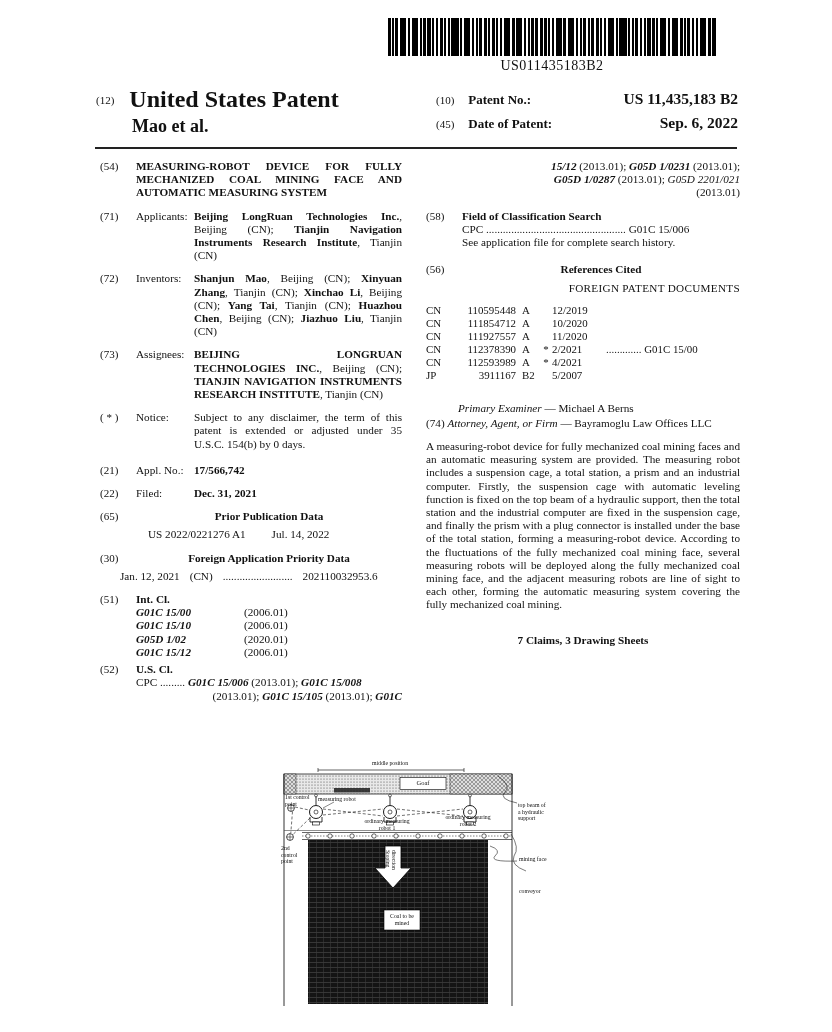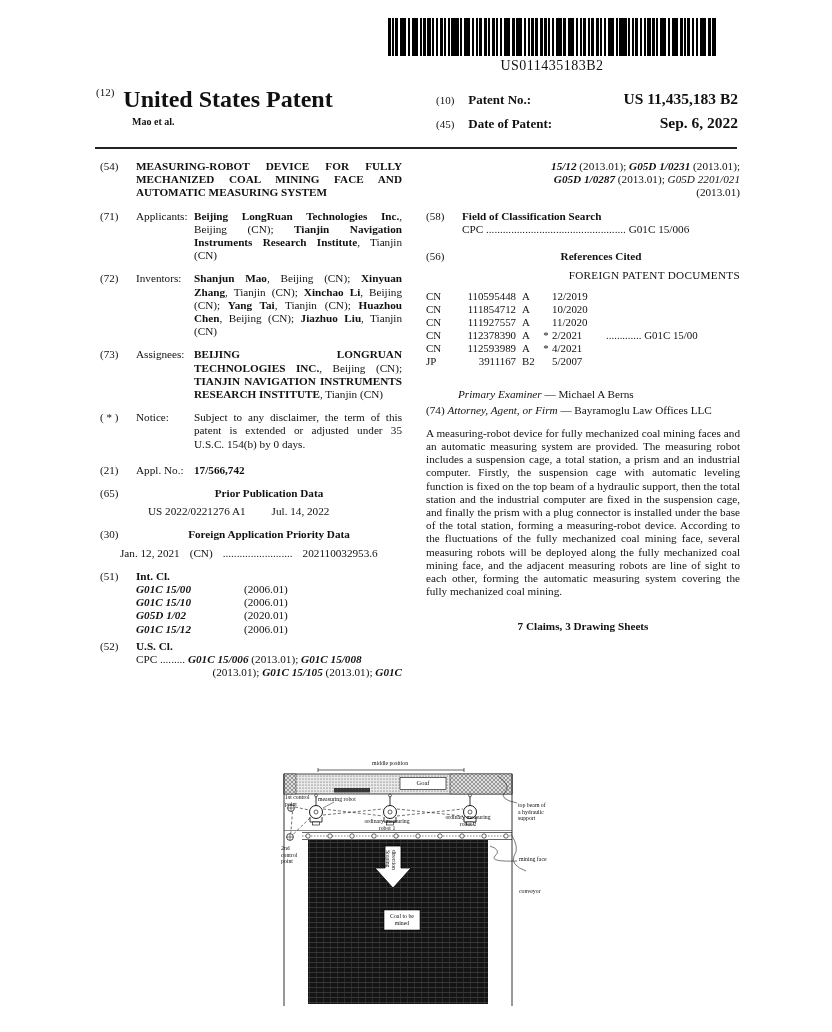--- a/index.html
+++ b/index.html
@@ -7,24 +7,24 @@
   
   .barcode-wrap{position:absolute;left:388px;top:18px;width:328px;text-align:center;}
   .barcode{height:38px;width:328px;background-color:#fff;
     background-image:
       repeating-linear-gradient(90deg,#000 0 2px,rgba(0,0,0,0) 2px 4px),
       repeating-linear-gradient(90deg,#000 0 1px,rgba(0,0,0,0) 1px 7px),
       repeating-linear-gradient(90deg,#000 0 3px,rgba(0,0,0,0) 3px 13px);}
   .barcode-text{font-size:14px;letter-spacing:.5px;margin-top:2px;}
   
   .header{position:absolute;left:96px;top:86px;width:642px;}
-  .h-left{display:flex;align-items:flex-start;gap:9px;}
+  .h-left{display:flex;align-items:center;gap:15px;}
   .h-num{font-size:11px;}
   .h-title{font-size:24px;font-weight:bold;}
-  .h-party{font-size:10px;font-weight:bold;margin:3px 0 0 36px;}
+  .h-party{font-size:18px;font-weight:bold;margin:3px 0 0 36px;}
   .h-right{position:absolute;right:0;top:4px;width:302px;}
   .h-row{display:flex;align-items:baseline;gap:14px;margin-bottom:6px;}
   .h-lbl{font-size:13px;font-weight:bold;}
   .h-val{margin-left:auto;font-size:15.5px;font-weight:bold;white-space:nowrap;}
   .rule{position:absolute;left:95px;top:147px;width:642px;height:2px;background:#222;}
   
   .cols{position:absolute;left:100px;top:160px;width:640px;display:flex;gap:24px;}
   .col{font-size:11.2px;line-height:13.2px;}
   .col.left{width:304px;}
   .col.right{width:316px;}
@@ -129,20 +129,27 @@
       </div>
 
       <div class="sec">
         <span class="num">(21)</span>
         <div class="lblrow">
           <span>Appl. No.:</span>
           <span class="bold">17/566,742</span>
         </div>
       </div>
 
+      <div class="sec">
+        <span class="num">(22)</span>
+        <div class="lblrow">
+          <span>Filed:</span>
+          <span class="bold">Dec. 31, 2021</span>
+        </div>
+      </div>
 
       <div class="sec">
         <span class="num">(65)</span>
         <div>
           <div class="chead">Prior Publication Data</div>
           <div class="pubrow">
             <span>US 2022/0221276 A1</span>
             <span>Jul. 14, 2022</span>
           </div>
         </div>
@@ -208,20 +215,21 @@
 
       <div class="sec" style="margin-bottom:14px">
         <span class="num">(58)</span>
         <div>
           <div class="bold">Field of Classification Search</div>
           <div style="white-space:nowrap">
             <span>CPC</span>
             <span>..................................................</span>
             <span>G01C 15/006</span>
           </div>
+          <div>See application file for complete search history.</div>
         </div>
       </div>
 
       <div class="sec" style="margin-bottom:6px">
         <span class="num">(56)</span>
         <div class="chead">References Cited</div>
       </div>
       <div class="csub">FOREIGN PATENT DOCUMENTS</div>
       <div class="reftable">
           <span class="rc-cc">CN</span>

